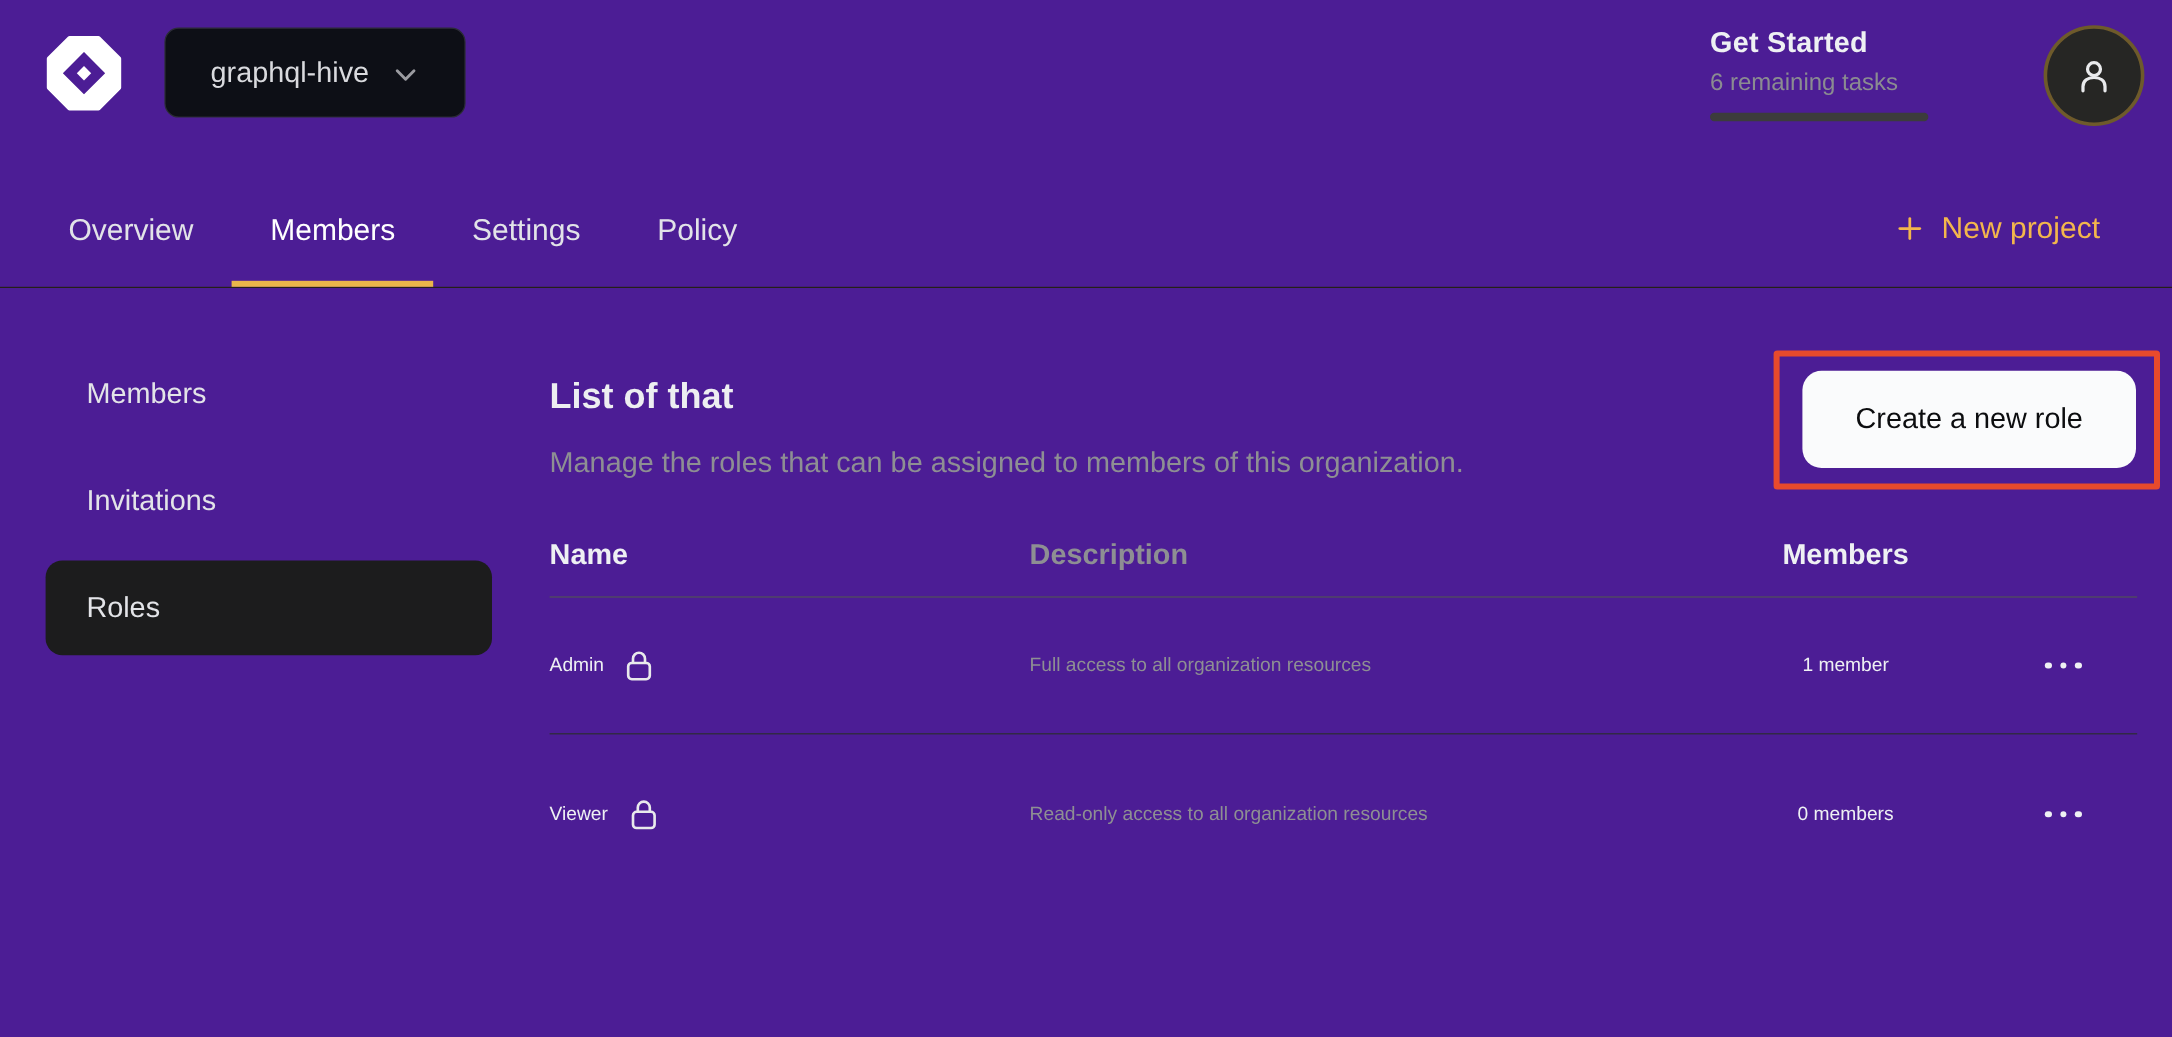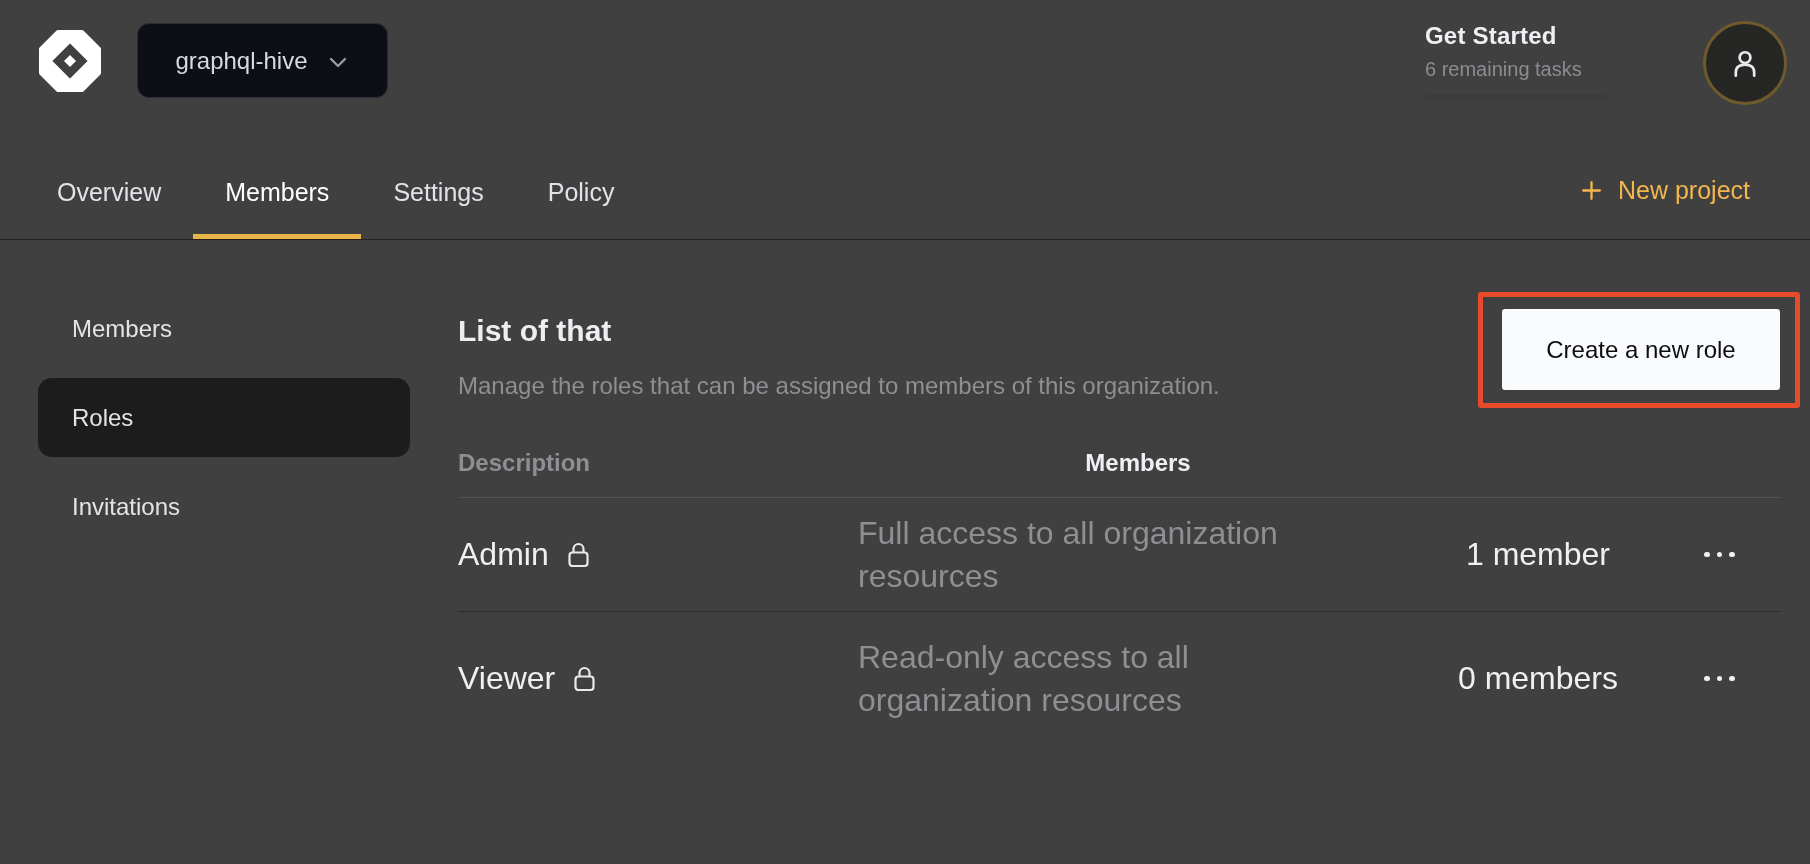--- a/index.html
+++ b/index.html
@@ -1,18 +1,18 @@
 <!DOCTYPE html>
 <html><head>
 <meta charset="utf-8">
 <style>
   * { margin:0; padding:0; box-sizing:border-box; }
   html,body { width:1810px; height:864px; background:#05070d; overflow:hidden;
               font-family:"Liberation Sans", sans-serif; }
-  #app { position:relative; width:1810px; height:864px; background:#404040; color:#e9eaee; }
+  #app { position:relative; width:1810px; height:864px; background:#4c1d95; color:#e9eaee; }
 
   
   .logo { position:absolute; left:37px; top:28px; width:66px; height:66px; }
   .org-btn { position:absolute; left:137px; top:23px; width:251px; height:75px;
              background:#0d0f16; border:1px solid #2b2d35; border-radius:12px;
              display:flex; align-items:center; justify-content:center; gap:18px;
              color:#d9dade; font-size:24px; cursor:pointer; }
   .org-btn svg { margin-top:3px; }
   .latest-btn { position:absolute; left:1069px; top:23px; width:256px; height:77px;
                 background:transparent; border:1px solid #3a342a; border-radius:12px;
@@ -42,27 +42,27 @@
                padding-left:34px; font-size:24px; color:#e3e4e8; border-radius:14px; cursor:pointer; }
   .side-item.active { background:#1c1c1d; }
 
   
   .page-title { position:absolute; left:458px; top:314px; font-size:30px; font-weight:700; color:#edeef1; }
   .page-desc  { position:absolute; left:458px; top:372px; font-size:24px; color:#8e8f93; }
 
   .annotation-box { position:absolute; left:1478px; top:292px; width:322px; height:116px;
                     border:5px solid #e84a2c; border-radius:3px; }
   .create-btn { position:absolute; left:1502px; top:309px; width:278px; height:81px;
-                background:#fafbfc; color:#0c0d0f; border:none; border-radius:3px;
+                background:#fafbfc; color:#0c0d0f; border:none; border-radius:16px;
                 font-size:24px; font-family:"Liberation Sans", sans-serif; cursor:pointer; }
 
   .roles-table { position:absolute; left:458px; top:428px; width:1323px; }
   .t-head { display:flex; align-items:center; height:70px; border-bottom:1px solid #515258;
             font-size:24px; font-weight:700; color:#eaebee; }
-  .t-row  { display:flex; align-items:center; font-size:32px; }
+  .t-row  { display:flex; align-items:center; font-size:16px; }
   .t-row.row-0 { height:114px; border-bottom:1px solid #2c2d32; }
   .t-row.row-1 { height:133px; }
   .col-name { width:400px; display:flex; align-items:center; gap:16px; color:#eef0f3; }
   .col-desc { width:560px; color:#8e8f93; line-height:43px; }
   .col-desc .desc-text { display:inline-block; max-width:420px; }
   .col-members { width:240px; text-align:center; color:#eef0f3; }
   .col-menu { flex:1; display:flex; justify-content:center; }
   .menu-btn { display:flex; gap:7px; align-items:center; cursor:pointer; padding:10px; }
   .menu-btn i { width:5.5px; height:5.5px; border-radius:50%; background:#eef0f3; }
   .lock { flex:0 0 auto; }
@@ -112,32 +112,33 @@
       <svg width="25" height="25" viewBox="0 0 24 24" fill="none" stroke="#f3b64c" stroke-width="2.2" stroke-linecap="round">
         <line x1="12" y1="4" x2="12" y2="20"></line>
           <line x1="4" y1="12" x2="20" y2="12"></line>
       </svg>
       <span>New project</span>
     </div>
   </div>
 
   <div class="sidebar">
     <div class="side-item">Members</div>
+    <div class="side-item">Invitations</div>
     <div class="side-item active">Roles</div>
-    <div class="side-item">Invitations</div>
   </div>
 
   <div class="page-title">List of that</div>
   <div class="page-desc">Manage the roles that can be assigned to members of this organization.</div>
 
   <div class="annotation-box"></div>
   <button class="create-btn">Create a new role</button>
 
   <div class="roles-table">
     <div class="t-head">
+      <div class="col-name">Name</div>
       <div class="col-desc">Description</div>
       <div class="col-members">Members</div>
       <div class="col-menu"></div>
     </div>
 
     <div class="t-row row-0">
       <div class="col-name">
         <span>Admin</span>
         <svg class="lock" width="27" height="29" viewBox="0 0 27 29" fill="none" stroke="#e9eaec" stroke-width="2.2" stroke-linejoin="round">
           <rect x="4.5" y="12.5" width="18" height="13.5" rx="3"></rect>

